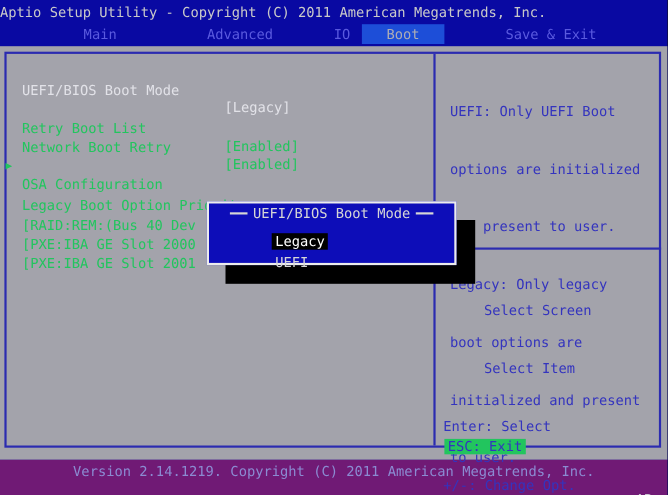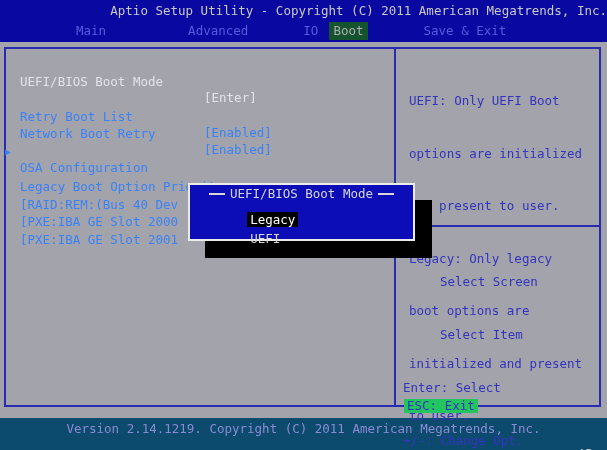--- a/index.html
+++ b/index.html
@@ -4,38 +4,38 @@
 <style>
   html,body{margin:0;padding:0;background:#000;}
   .screen{
     position:relative;width:607px;height:450px;overflow:hidden;
     background:#0909a2;
     font-family:"DejaVu Sans Mono","Liberation Mono",monospace;
     font-size:12.5px;
   }
   
   .titlebar{position:absolute;top:3px;left:0;width:100%;height:16px;line-height:16px;
-    text-align:right;color:#c9c9c9;white-space:pre;}
+    text-align:left;color:#c9c9c9;white-space:pre;}
   .menubar{position:absolute;top:22px;left:28px;height:18px;line-height:18px;
     display:flex;color:#5a5adf;white-space:pre;}
   .menu-item{display:block;padding-left:48px;}
   .menu-item.m0{margin-right:18px;}
   .menu-item.m1{margin-right:7px;margin-left:16px;}
   .menu-item.m2{margin-right:11px;}
   .menu-item.m3{margin-right:8px;}
-  .menu-item.active{background:#14532d;color:#adadb5;padding:0 4px;}
+  .menu-item.active{background:#1d4ed8;color:#adadb5;padding:0 22px;}
   
   .content{position:absolute;top:42px;left:0;width:607px;height:376px;background:#a3a3ab;}
   .box{position:absolute;left:4px;top:47px;width:593px;height:356px;
     border:2px solid #2b2bb0;z-index:1;}
   .vdiv{position:absolute;left:394px;top:49px;width:2px;height:356px;background:#2b2bb0;z-index:1;}
   .hdiv{position:absolute;left:396px;top:225px;width:205px;height:2px;background:#2b2bb0;z-index:1;}
   
   .row{position:absolute;left:0;width:392px;height:16px;line-height:16px;
-    color:#3b82f6;z-index:2;white-space:pre;}
+    color:#22c55e;z-index:2;white-space:pre;}
   .row .lbl{position:absolute;left:20px;}
   .row .val{position:absolute;left:204px;}
   .row.sel{color:#e2e2e8;}
   .arrow-ic{position:absolute;left:5px;font-size:10px;}
   
   .help{position:absolute;left:409px;top:57px;width:192px;line-height:17.5px;
     color:#3434be;z-index:2;white-space:pre;}
   .hints{position:absolute;left:403px;top:237px;width:198px;line-height:17.75px;
     color:#3434be;z-index:2;white-space:pre;}
   .hints .ind{padding-left:37px;}
@@ -46,21 +46,21 @@
   .popup{position:absolute;left:188px;top:183px;width:227px;height:58px;box-sizing:border-box;
     background:#0d0db8;border:2px solid #ececec;z-index:4;color:#d6d6d6;}
   .popup-title{position:absolute;top:1px;left:0;width:100%;height:15px;
     display:flex;justify-content:center;align-items:center;gap:5px;white-space:pre;}
   .dash{width:16px;height:2px;background:#d6d6d6;}
   .opt{position:absolute;height:16px;line-height:16px;white-space:pre;}
   .opt.o0{left:12px;top:11px;}
   .opt.o0 .hl{background:#000000;color:#ffffff;padding:0 3px;}
   .opt.o1{left:15px;top:30px;}
   
-  .footer{position:absolute;top:418px;left:0;width:607px;height:32px;background:#0c4a6e;}
+  .footer{position:absolute;top:418px;left:0;width:607px;height:32px;background:#701a75;}
   .version{position:absolute;top:3px;left:0;width:100%;height:15px;line-height:15px;
     text-align:center;color:#8b8bd2;white-space:pre;}
   .corner{position:absolute;top:28px;right:14px;height:15px;line-height:15px;color:#c8c8d0;}
 </style>
 </head>
 <body>
 
 <div class="screen">
 
   <div class="titlebar">Aptio Setup Utility - Copyright (C) 2011 American Megatrends, Inc.</div>
@@ -73,21 +73,21 @@
     <span class="menu-item m4">Save &amp; Exit</span>
   </div>
 
   <div class="content"></div>
   <div class="box"></div>
   <div class="vdiv"></div>
   <div class="hdiv"></div>
 
   <div class="row sel" style="top:58px">
     <span class="lbl">UEFI/BIOS Boot Mode</span>
-    <span class="val">[Enter]</span>
+    <span class="val">[Legacy]</span>
   </div>
   <div class="row" style="top:93px">
     <span class="lbl">Retry Boot List</span>
     <span class="val">[Enabled]</span>
   </div>
   <div class="row" style="top:110px">
     <span class="lbl">Network Boot Retry</span>
     <span class="val">[Enabled]</span>
   </div>
   <div class="row" style="top:128px">

